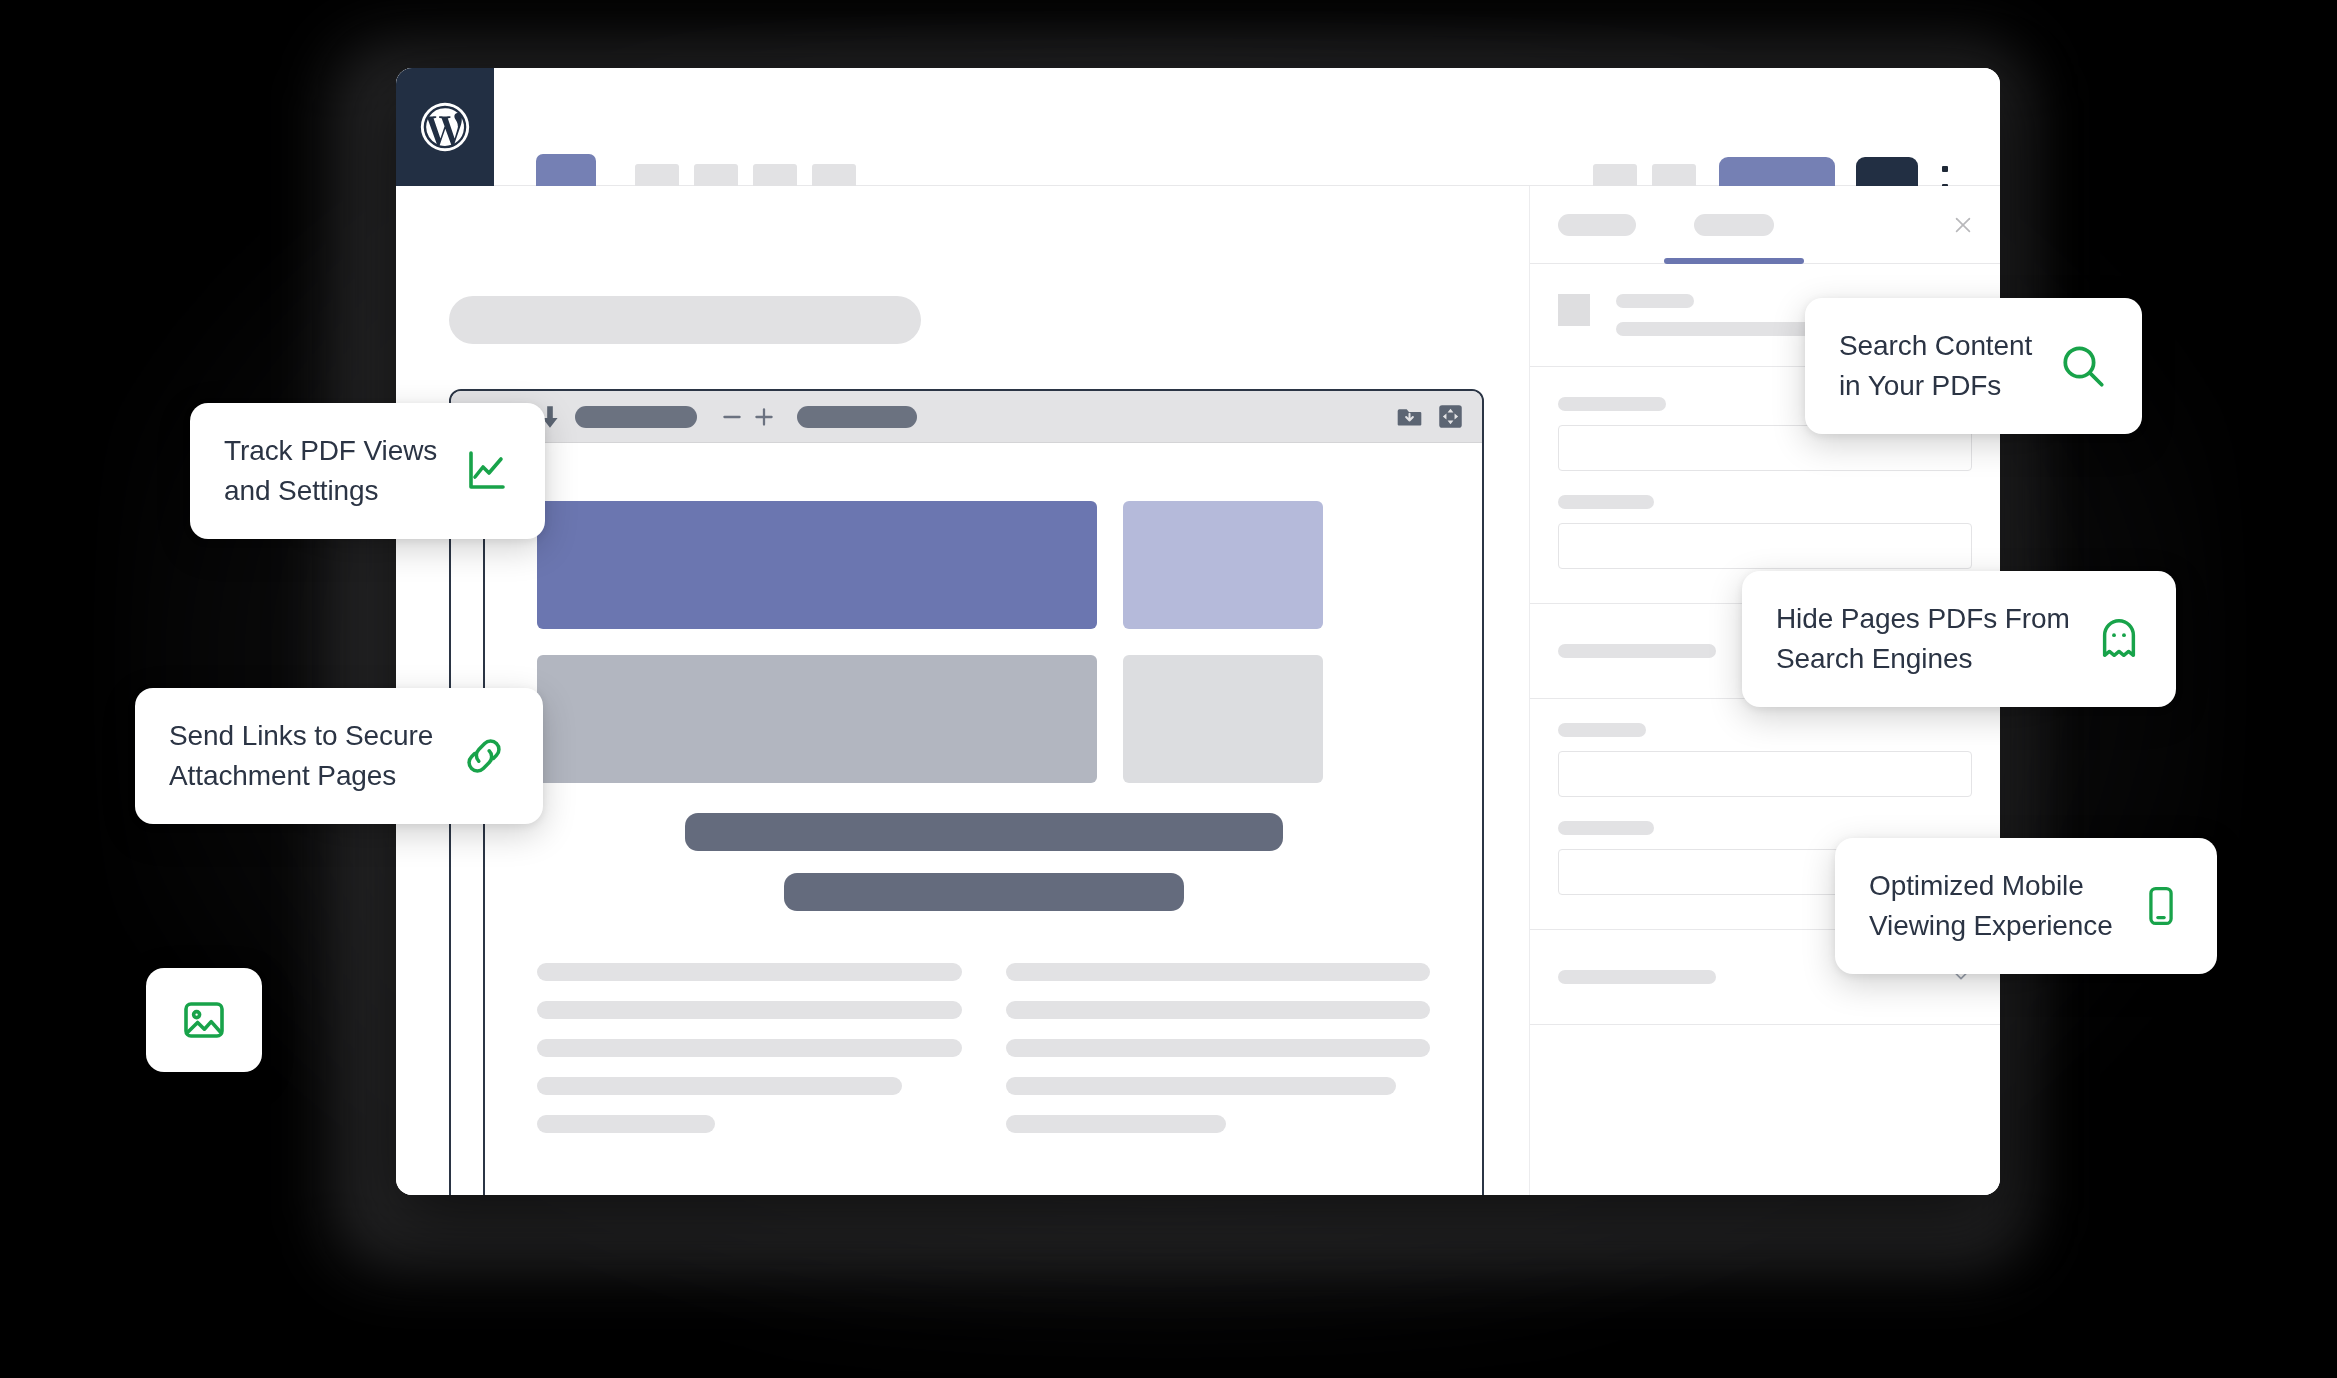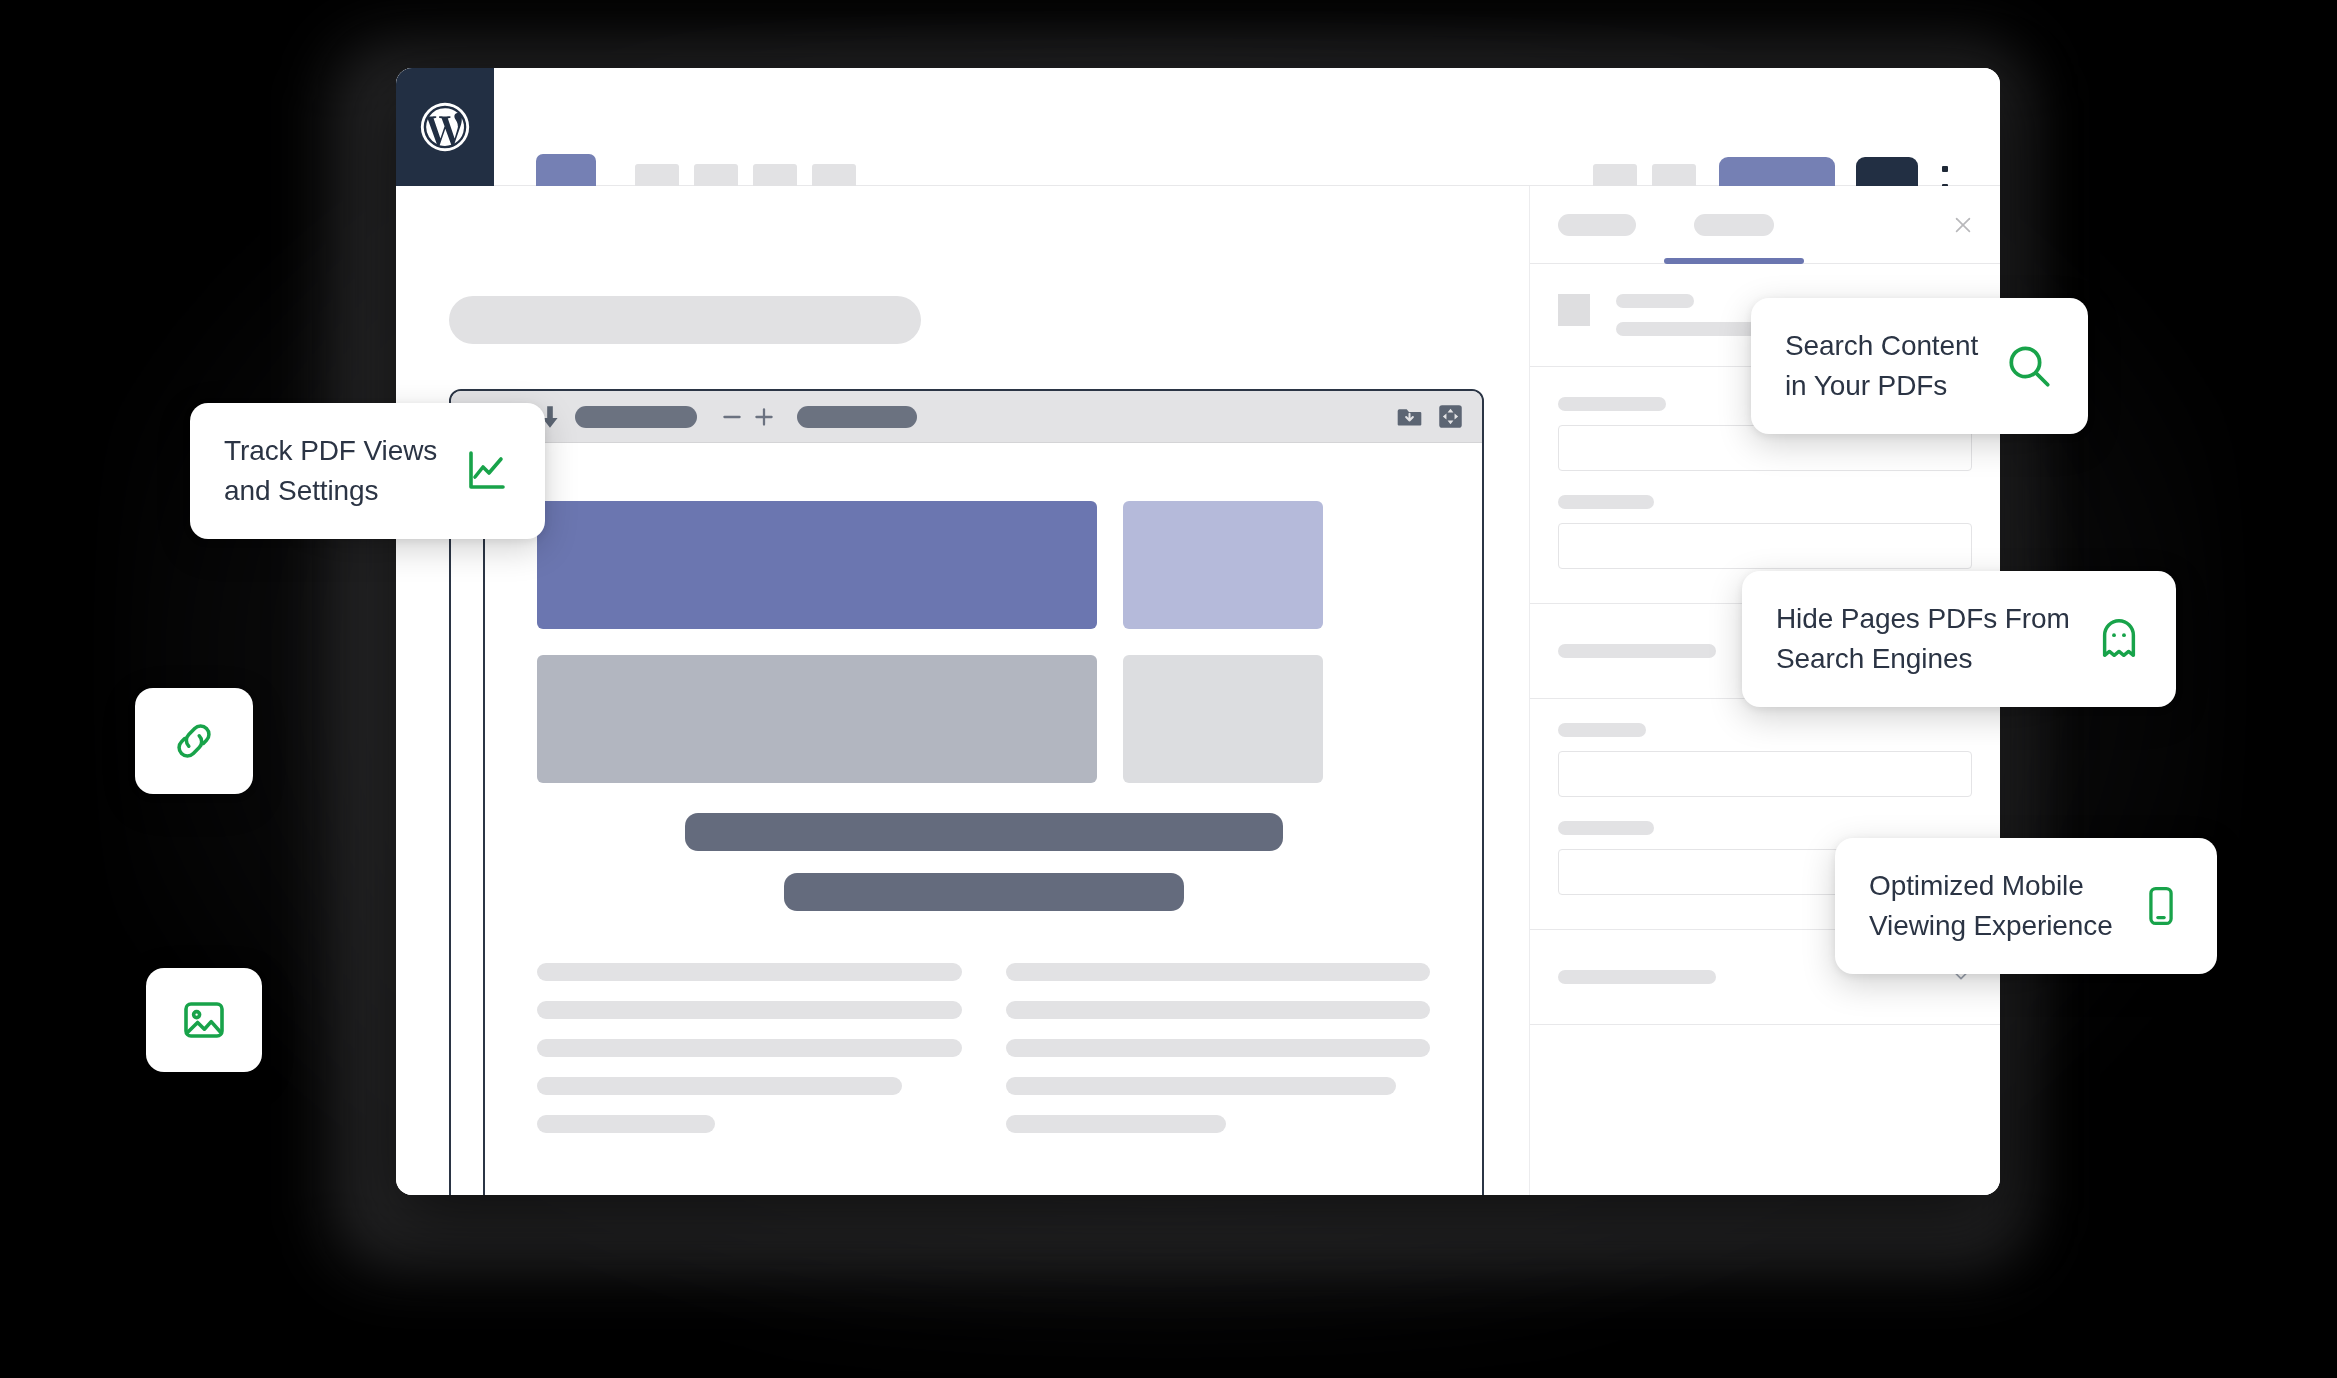--- a/index.html
+++ b/index.html
@@ -240,21 +240,21 @@
     white-space: pre-line;
     letter-spacing: -0.1px;
   }
   .fcard .ficon { flex: none; display: flex; align-items: center; justify-content: center; }
 
   
   #card-track      { left: 190px;  top: 403px;  }
   #card-links      { left: 135px;  top: 688px;  }
   #card-thumbs     { left: 146px;  top: 968px;  }
   #card-settings   { left: 793px;  top: 1112px; }
-  #card-search     { left: 1751px; top: 298px;  }
+  #card-search     { left: 1805px; top: 298px; border-radius: 17px;  }
   #card-hide       { left: 1742px; top: 571px;  }
   #card-mobile     { left: 1815px; top: 838px; margin-left: 20px;  }
 </style>
 </head>
 <body>
 
 <div id="stage">
 
   <div class="glow"></div>
   <div class="glow2"></div>
@@ -461,20 +461,22 @@
 and Settings</span>
     <span class="ficon">
       <svg width="48" height="48" viewBox="0 0 24 24" fill="none" stroke="#18a34a" stroke-width="1.8" stroke-linecap="round" stroke-linejoin="round">
         <polyline points="4,3 4,20 20,20"></polyline>
         <polyline points="6,15 10,10 13,13 19,6"></polyline>
       </svg>
     </span>
   </div>
 
   <div class="fcard" id="card-links">
+    <span class="ftext">Send Links to Secure
+Attachment Pages</span>
     <span class="ficon">
       <svg width="50" height="50" viewBox="0 0 24 24" fill="none" stroke="#18a34a" stroke-width="1.7" stroke-linecap="round" stroke-linejoin="round">
         <path d="M9.5 14.5a4 4 0 010-5.66l2.83-2.83a4 4 0 115.66 5.66l-1.5 1.5"></path>
         <path d="M14.5 9.5a4 4 0 010 5.66l-2.83 2.83a4 4 0 11-5.66-5.66l1.5-1.5"></path>
       </svg>
     </span>
   </div>
 
   <div class="fcard" id="card-thumbs">
     <span class="ficon">

